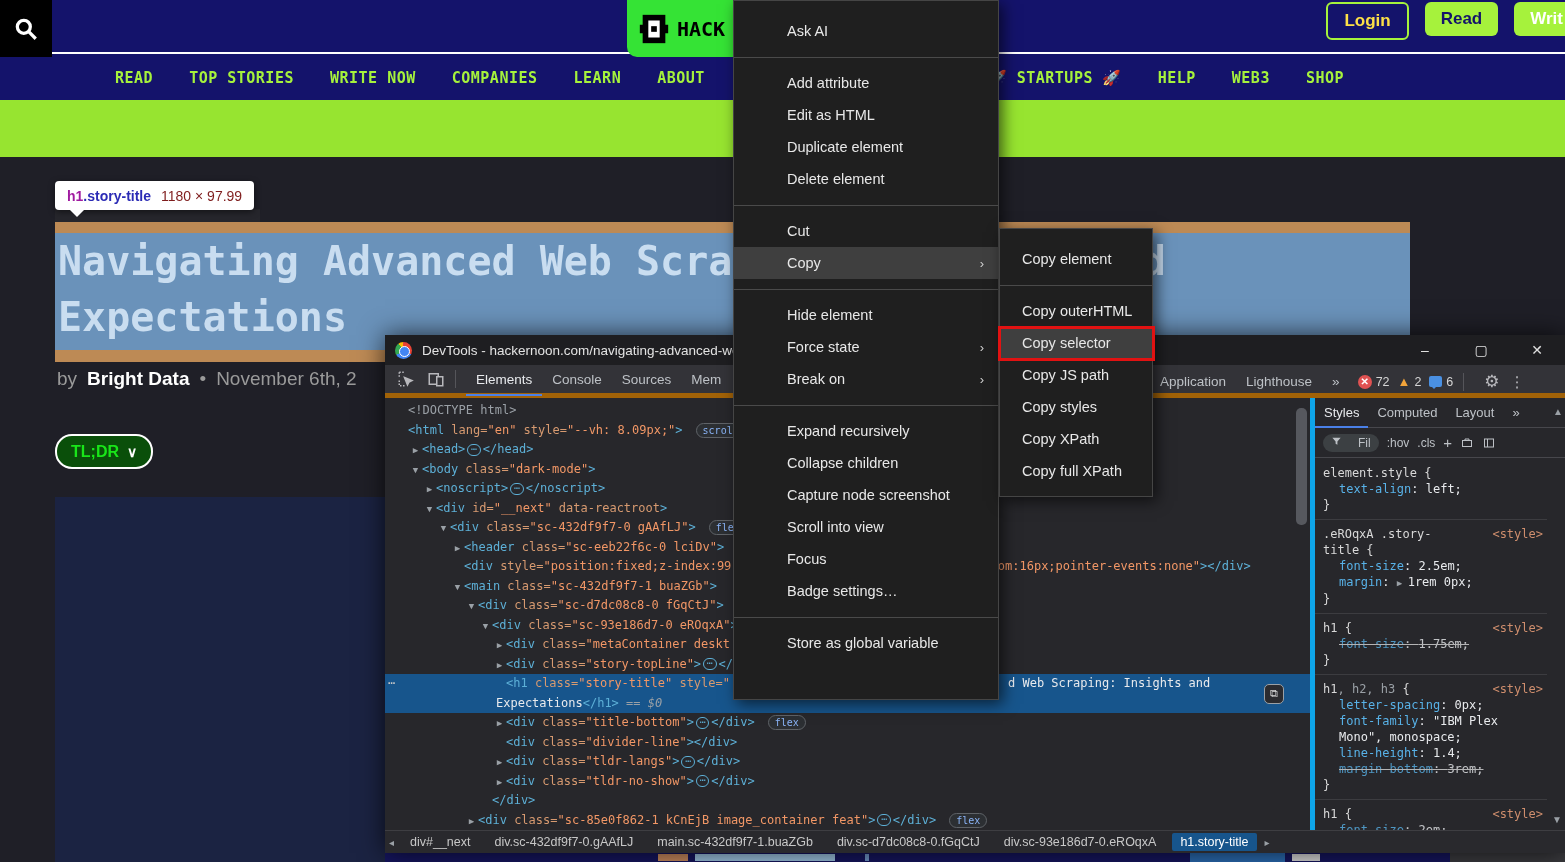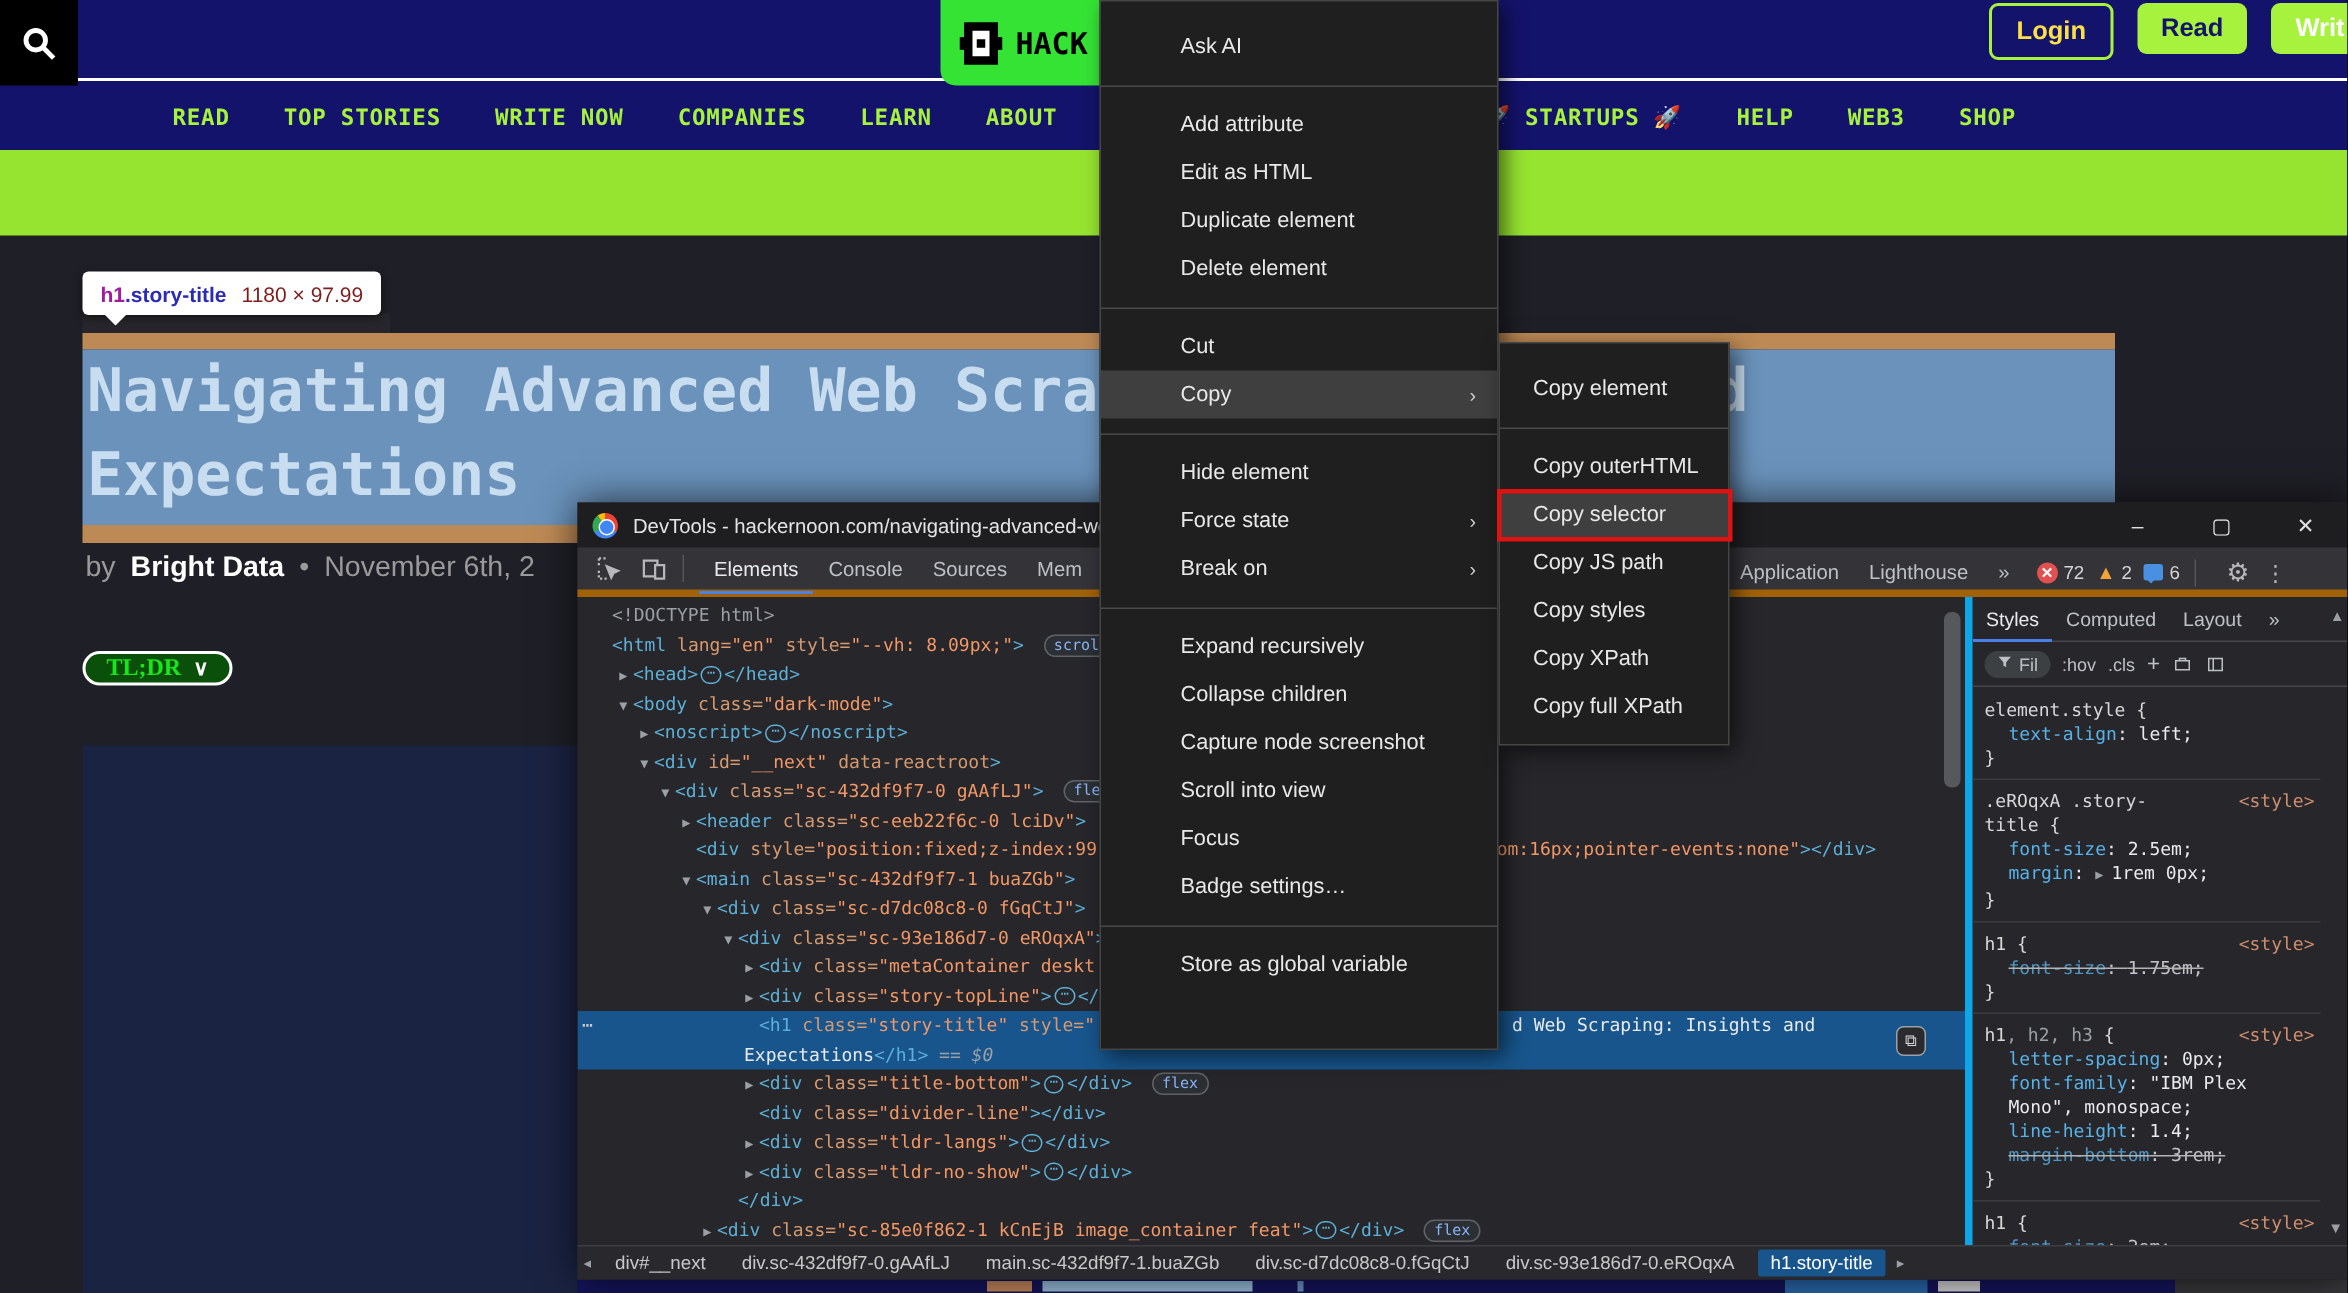--- a/index.html
+++ b/index.html
@@ -42,23 +42,23 @@
 
   .h-margin-top{ position:absolute; left:55px; top:222px; width:1355px; height:11px; background:#bd8a55; }
   .h-content{ position:absolute; left:55px; top:233px; width:1355px; height:117px; background:#6a92ba;
     overflow:hidden; font-family:"DejaVu Sans Mono", monospace; font-weight:bold; font-size:40px;
     color:#c9ddf0; line-height:56px; padding-left:3px; white-space:nowrap;}
   .h-margin-bot{ position:absolute; left:55px; top:350px; width:1355px; height:12px; background:#bd8a55; }
 
   .byline{ position:absolute; left:57px; top:368px; font-size:19px; color:#9a9a9a; display:flex; gap:10px; align-items:baseline; white-space:nowrap;}
   .byline .author{ color:#fff; font-weight:bold; }
 
-  .tldr{ position:absolute; left:55px; top:434px; height:23px; background:#0a4f0a; border:2px solid #fff;
+  .tldr{ position:absolute; left:55px; top:434px; height:35px; background:#0a4f0a; border:2px solid #fff;
     border-radius:17px; display:flex; align-items:center; gap:8px; padding:0 14px; cursor:pointer;
-    font-family:Liberation Serif, serif; font-weight:bold; font-size:16px; color:#19e619; }
+    font-family:Liberation Sans, sans-serif; font-weight:bold; font-size:16px; color:#19e619; }
   .tldr .chev{ color:#fff; font-size:14px; }
   .navy-panel{ position:absolute; left:55px; top:497px; width:335px; height:365px; background:#1b2342; }
 
   .bottom-strip{ position:absolute; left:385px; top:853px; width:1180px; height:9px; background:#15155e; }
   .bs-seg{ position:absolute; top:1px; height:7px; }
 
   
   .devtools{ position:absolute; left:385px; top:335px; width:1180px; height:518px; background:#27272b;
     box-shadow:0 0 24px rgba(0,0,0,.7); z-index:5; }
   .dt-titlebar{ position:absolute; left:0; top:0; width:1180px; height:30px; background:#1e1e21;
@@ -108,21 +108,21 @@
     border-radius:5px; background:#2b2b2f; color:#d8d8d8; font-size:11px; display:flex; align-items:center; justify-content:center;}
   .el-scroll{ position:absolute; left:911px; top:10px; width:11px; height:415px; }
   .el-thumb{ position:absolute; left:0; top:0; width:11px; height:117px; background:#56585e; border-radius:5px;}
 
   
   .st-pane{ position:absolute; left:925px; top:63px; width:255px; height:432px; border-left:5px solid #0ea5e9; }
   .st-tabs{ display:flex; align-items:center; height:30px; border-bottom:1px solid #47474c; }
   .st-tab{ color:#bdc1c6; font-size:13px; padding:0 9px; height:30px; display:flex; align-items:center; cursor:pointer;}
   .st-tab.active{ color:#e8eaed; box-shadow:inset 0 -2px 0 #4a80e8;}
   .st-filter{ display:flex; align-items:center; height:30px; border-bottom:1px solid #47474c; gap:8px; padding-left:8px; color:#bdc1c6; font-size:12px;}
-  .f-pill{ display:flex; align-items:flex-start; gap:4px; background:#3c4043; border-radius:10px; padding:2px 8px; color:#bdc1c6;}
+  .f-pill{ display:flex; align-items:flex-start; gap:16px; background:#3c4043; border-radius:10px; padding:2px 8px; color:#bdc1c6;}
   .css-area{ position:absolute; left:0; top:61px; width:240px; bottom:0; overflow:hidden;
     font-family:"DejaVu Sans Mono", monospace; font-size:12px; line-height:16px; color:#d8d8d8;}
   .css-block{ border-bottom:1px solid #3c3c40; padding:6px 0 6px 8px; position:relative; width:232px; }
   .css-link{ position:absolute; right:4px; top:6px; color:#cf8e6d; cursor:pointer;}
   .css-sel{ max-width:150px; word-break:break-all; }
   .decl{ padding-left:16px; cursor:pointer;}
   .prop{ color:#58b2e8; }
   .val{ color:#e8eaed; }
   .strike{ text-decoration:line-through; opacity:.8; }
   .darr{ color:#9aa0a6; font-size:9px; }

